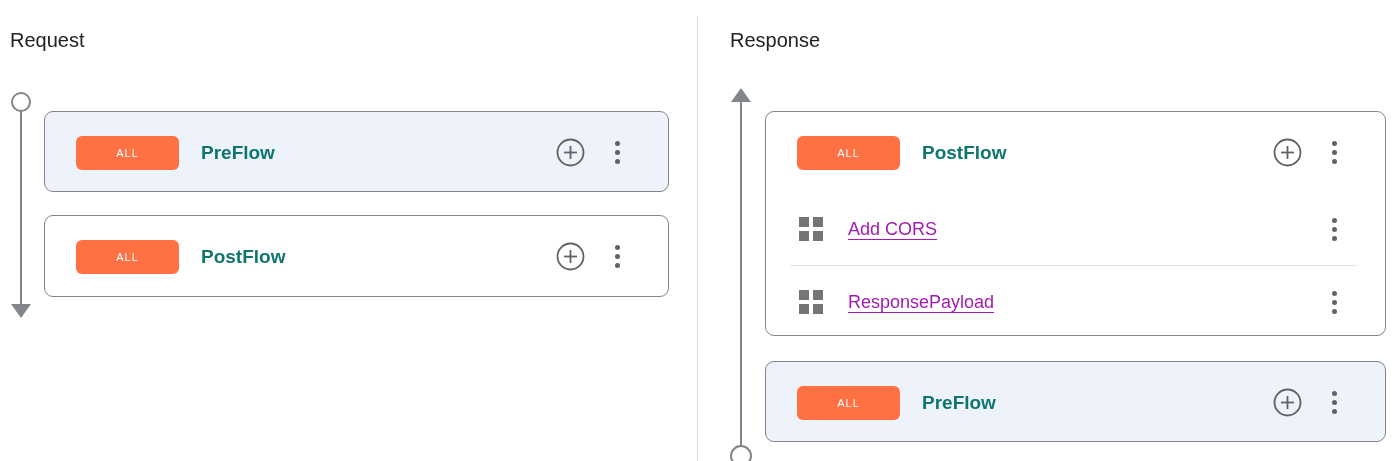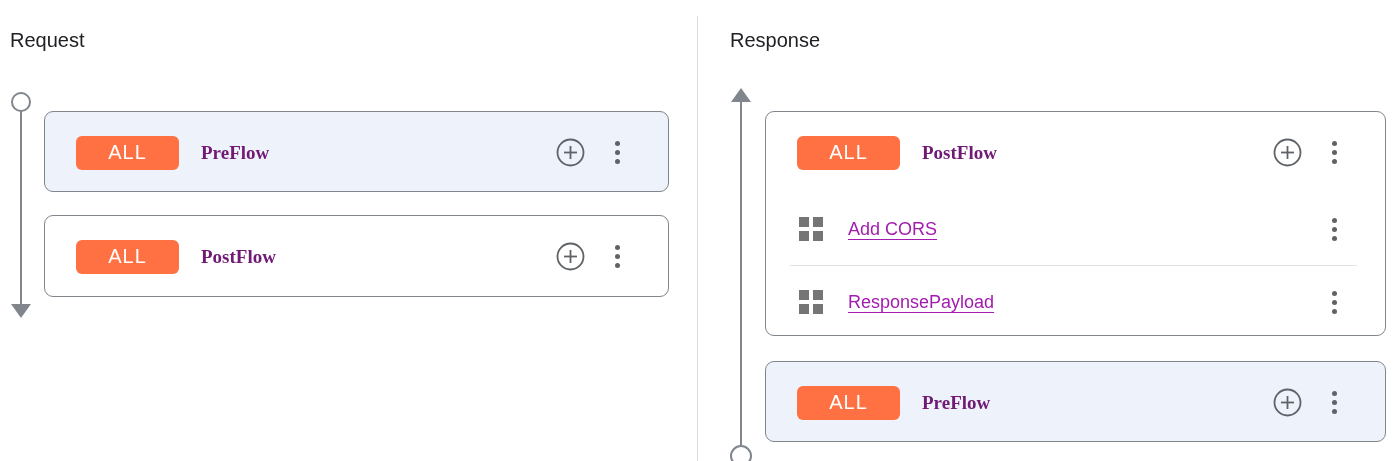--- a/index.html
+++ b/index.html
@@ -60,33 +60,32 @@
   }
 
   .badge {
     display: inline-flex;
     align-items: center;
     justify-content: center;
     width: 103px;
     height: 34px;
     background: #ff7043;
     color: #ffffff;
-    font-size: 20px;
+    font-size: 11px;
     letter-spacing: 1px;
     border-radius: 6px;
     flex: 0 0 auto;
   }
 
   .flow-name {
     margin-left: 22px;
     font-size: 19px;
     font-weight: 700;
-    color: #701a75;
+    color: #0f766e;
     white-space: nowrap;
-    font-family: Liberation Serif, serif;
   }
 
   .icon-btn {
     background: none;
     border: none;
     padding: 0;
     cursor: pointer;
     display: inline-flex;
     align-items: center;
     justify-content: center;

